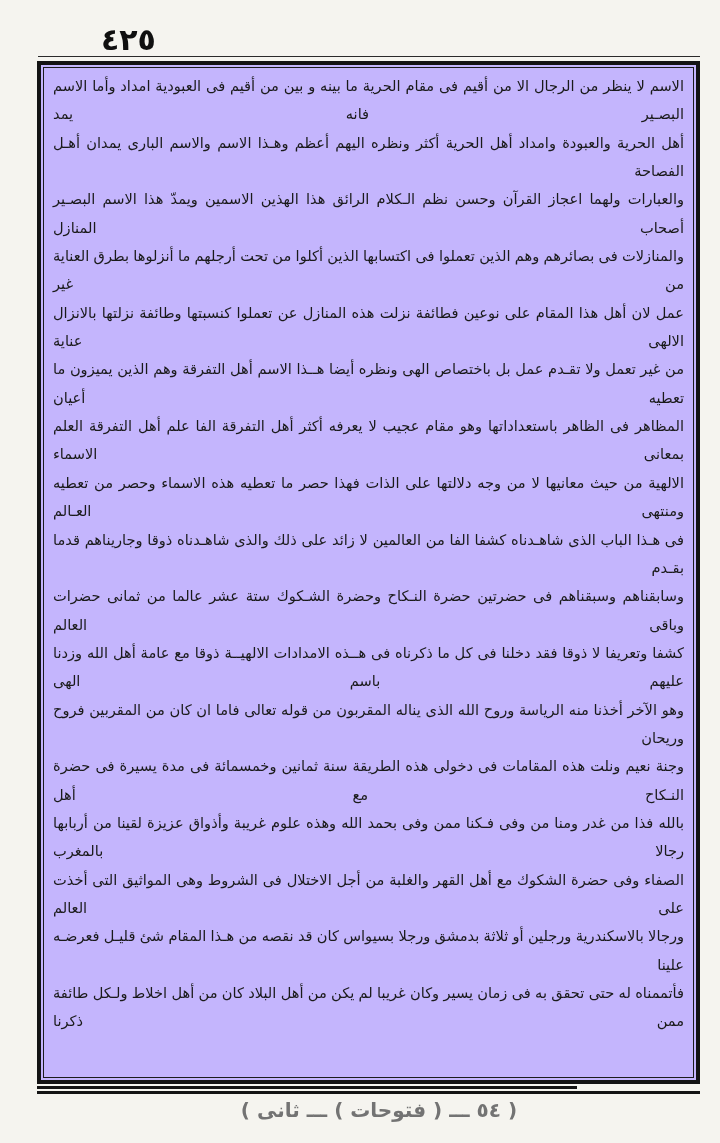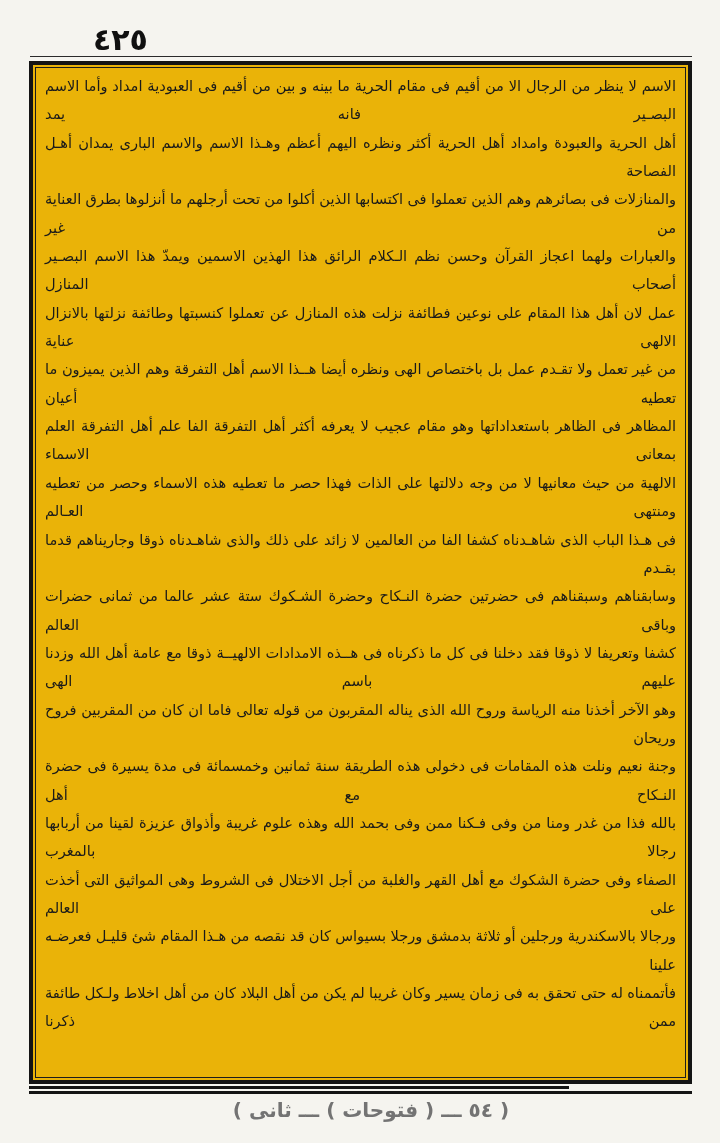--- a/index.html
+++ b/index.html
@@ -4,41 +4,41 @@
 <style>
   html,body{margin:0;padding:0;}
   body{
     width:720px;height:1143px;
     background:#f5f4ef;
     font-family:"DejaVu Sans",sans-serif;
     color:#161616;
     position:relative;
     overflow:hidden;
   }
-  .scan-page{position:absolute;inset:0;}
+  .scan-page{position:absolute;inset:0;margin-left:8px;}
 
   
   .page-number{
     position:absolute;top:22px;left:93px;
     font-size:30px;font-weight:bold;
     color:#101010;
     letter-spacing:1px;
     direction:rtl;
   }
   .rule-under-number{
     position:absolute;top:56px;left:30px;width:662px;height:1px;
     background:#2a2a2a;
   }
 
   
   .frame{
     position:absolute;top:61px;left:29px;width:663px;height:1023px;
     border:4px solid #141414;
     box-sizing:border-box;
-    background:#eab308;
+    background:#c4b5fd;
   }
   .frame-inner{
     position:absolute;inset:2px;
     border:1px solid #1c1c1c;
     box-sizing:border-box;
     padding:4px 9px 0 9px;
     overflow:hidden;
   }
 
   .t-line{
@@ -78,22 +78,22 @@
 <div class="scan-page">
 
   <div class="page-number">٤٢٥</div>
 
   <div class="rule-under-number"></div>
 
   <div class="frame">
     <div class="frame-inner" id="lines-container">
         <div class="t-line">الاسم لا ينظر من الرجال الا من أقيم فى مقام الحرية ما بينه و بين من أقيم فى العبودية امداد وأما الاسم البصـير فانه يمد</div>
         <div class="t-line">أهل الحرية والعبودة وامداد أهل الحرية أكثر ونظره اليهم أعظم وهـذا الاسم والاسم البارى يمدان أهـل الفصاحة</div>
+        <div class="t-line">والعبارات ولهما اعجاز القرآن وحسن نظم الـكلام الرائق هذا الهذين الاسمين ويمدّ هذا الاسم البصـير أصحاب المنازل</div>
         <div class="t-line">والمنازلات فى بصائرهم وهم الذين تعملوا فى اكتسابها الذين أكلوا من تحت أرجلهم ما أنزلوها بطرق العناية من غير</div>
-        <div class="t-line">والعبارات ولهما اعجاز القرآن وحسن نظم الـكلام الرائق هذا الهذين الاسمين ويمدّ هذا الاسم البصـير أصحاب المنازل</div>
         <div class="t-line">عمل لان أهل هذا المقام على نوعين فطائفة نزلت هذه المنازل عن تعملوا كنسبتها وطائفة نزلتها بالانزال الالهى عناية</div>
         <div class="t-line">من غير تعمل ولا تقـدم عمل بل باختصاص الهى ونظره أيضا هــذا الاسم أهل التفرقة وهم الذين يميزون ما تعطيه أعيان</div>
         <div class="t-line">المظاهر فى الظاهر باستعداداتها وهو مقام عجيب لا يعرفه أكثر أهل التفرقة الفا علم أهل التفرقة العلم بمعانى الاسماء</div>
         <div class="t-line">الالهية من حيث معانيها لا من وجه دلالتها على الذات فهذا حصر ما تعطيه هذه الاسماء وحصر من تعطيه ومنتهى العـالم</div>
         <div class="t-line">فى هـذا الباب الذى شاهـدناه كشفا الفا من العالمين لا زائد على ذلك والذى شاهـدناه ذوقا وجاريناهم قدما بقـدم</div>
         <div class="t-line">وسابقناهم وسبقناهم فى حضرتين حضرة النـكاح وحضرة الشـكوك ستة عشر عالما من ثمانى حضرات وباقى العالم</div>
         <div class="t-line">كشفا وتعريفا لا ذوقا فقد دخلنا فى كل ما ذكرناه فى هــذه الامدادات الالهيــة ذوقا مع عامة أهل الله وزدنا عليهم باسم الهى</div>
         <div class="t-line">وهو الآخر أخذنا منه الرياسة وروح الله الذى يناله المقربون من قوله تعالى فاما ان كان من المقربين فروح وريحان</div>
         <div class="t-line">وجنة نعيم ونلت هذه المقامات فى دخولى هذه الطريقة سنة ثمانين وخمسمائة فى مدة يسيرة فى حضرة النـكاح مع أهل</div>
         <div class="t-line">بالله فذا من غدر ومنا من وفى فـكنا ممن وفى بحمد الله وهذه علوم غريبة وأذواق عزيزة لقينا من أربابها رجالا بالمغرب</div>

